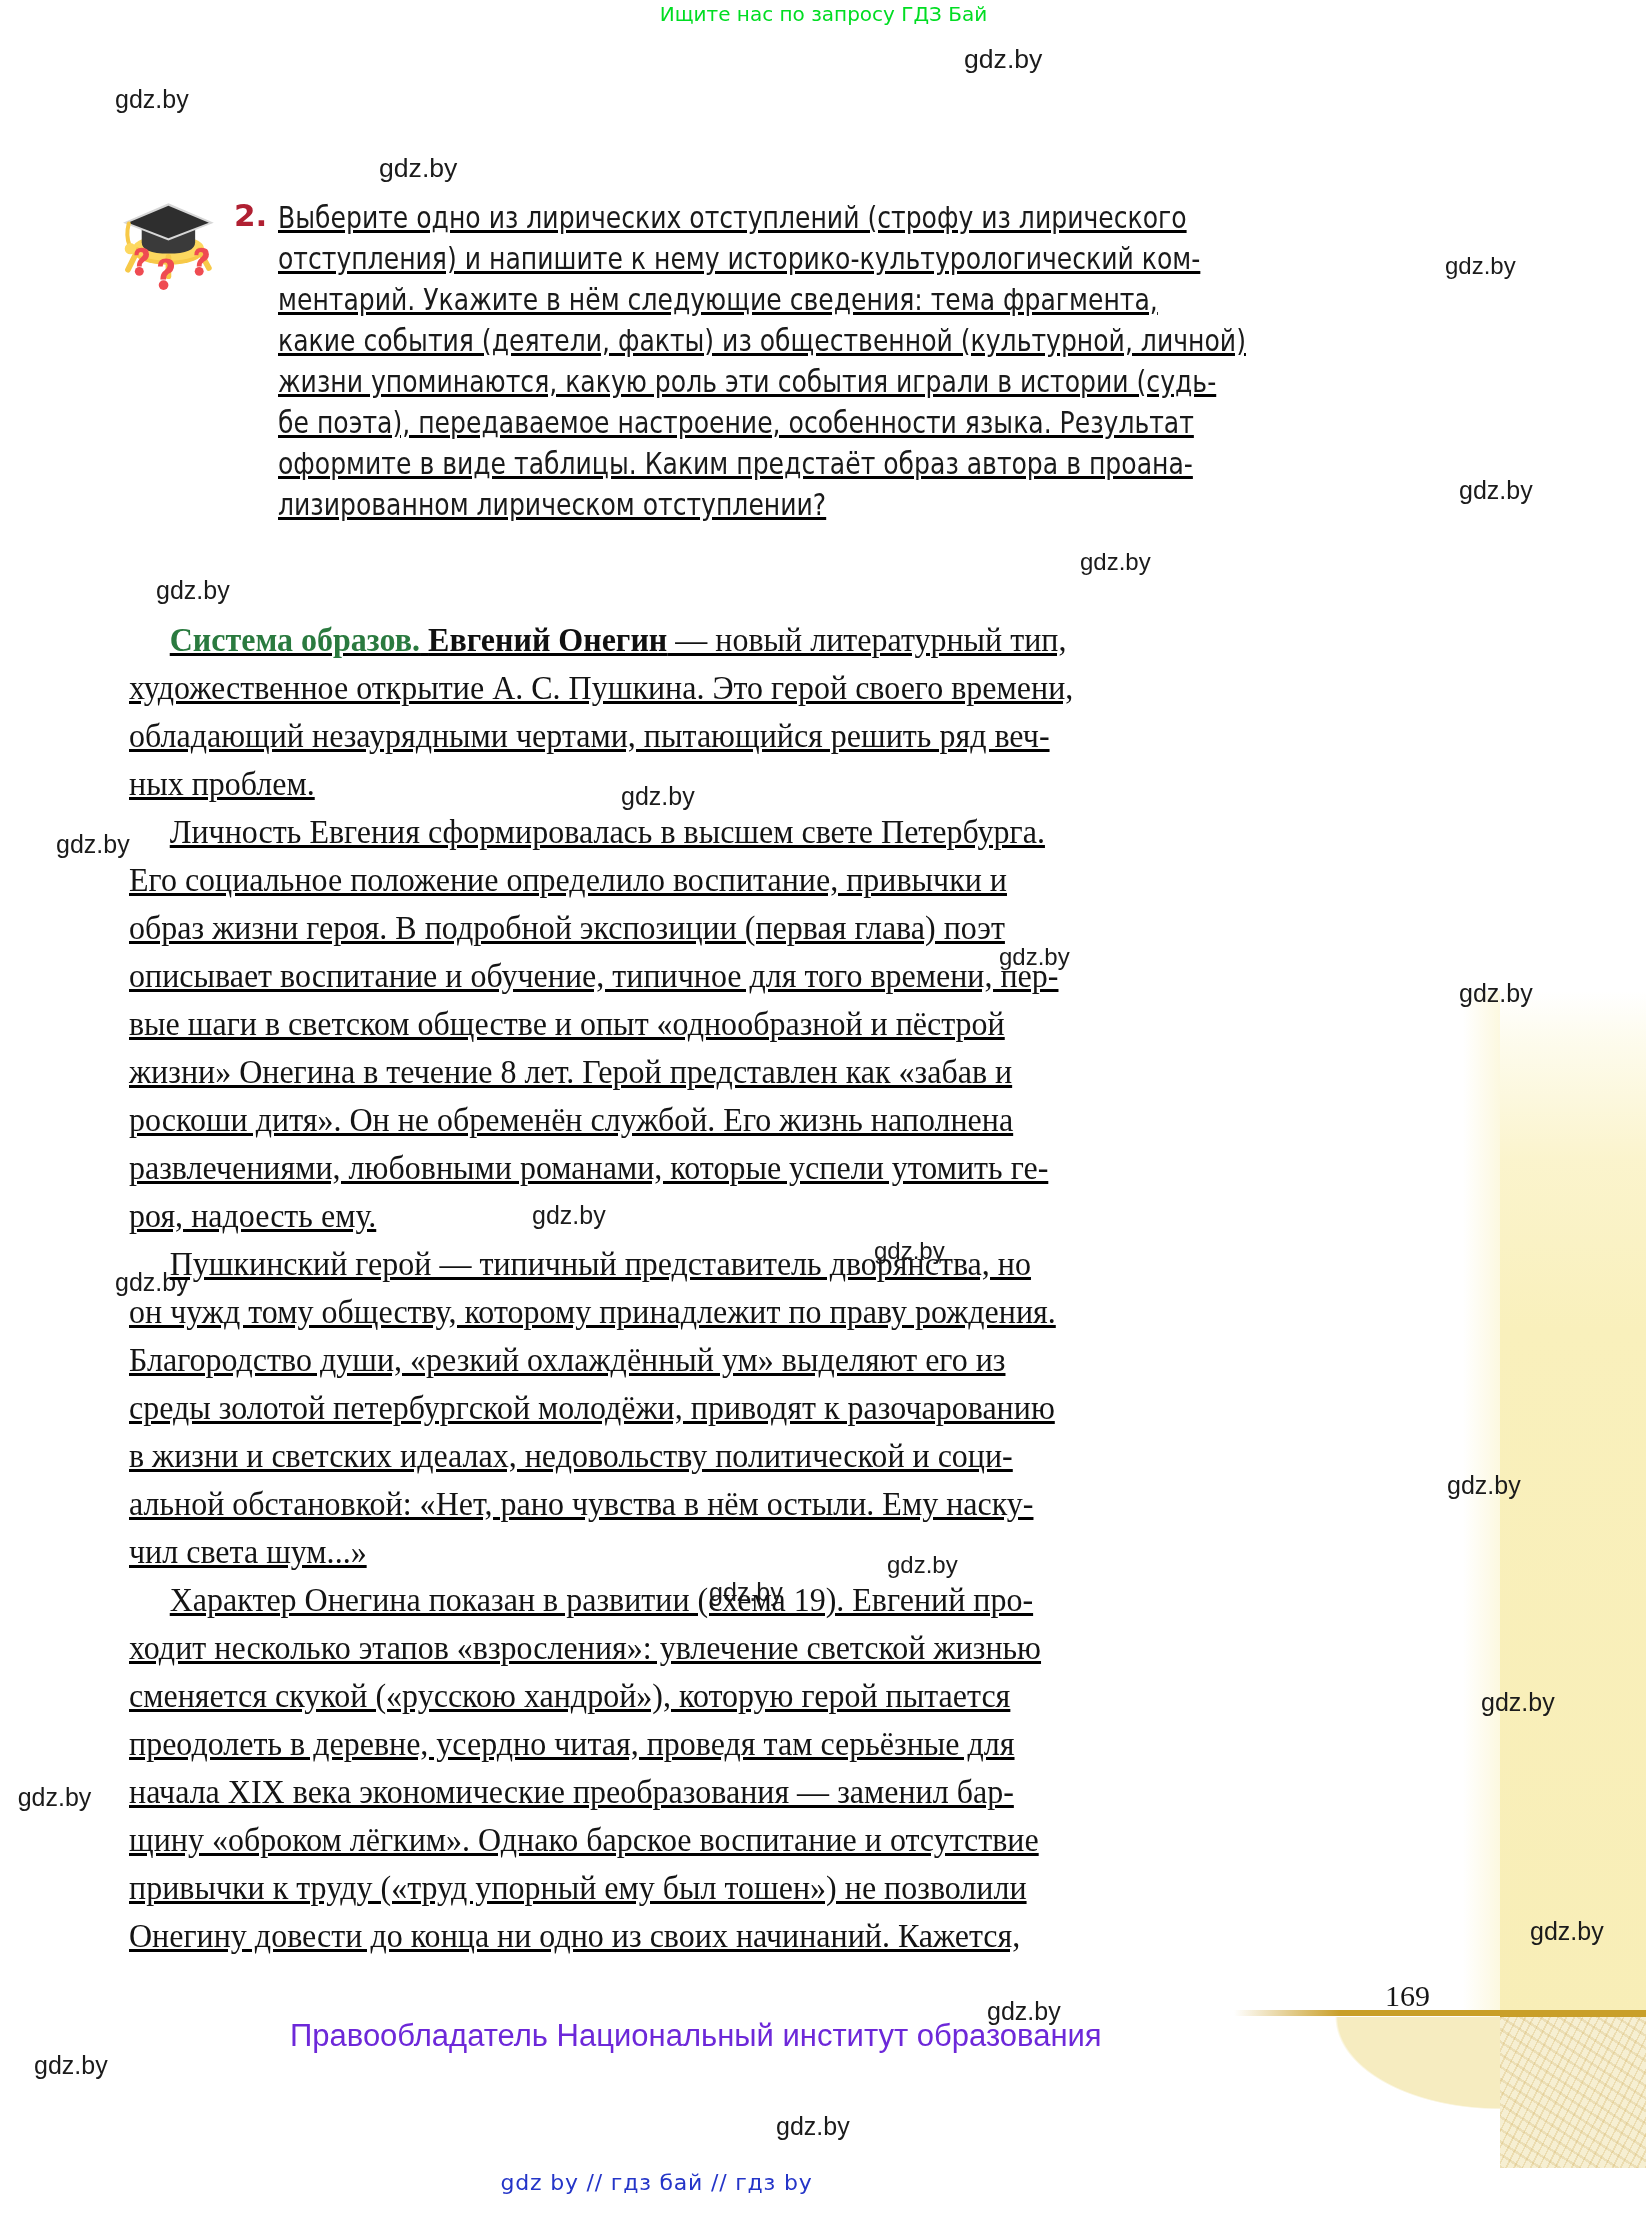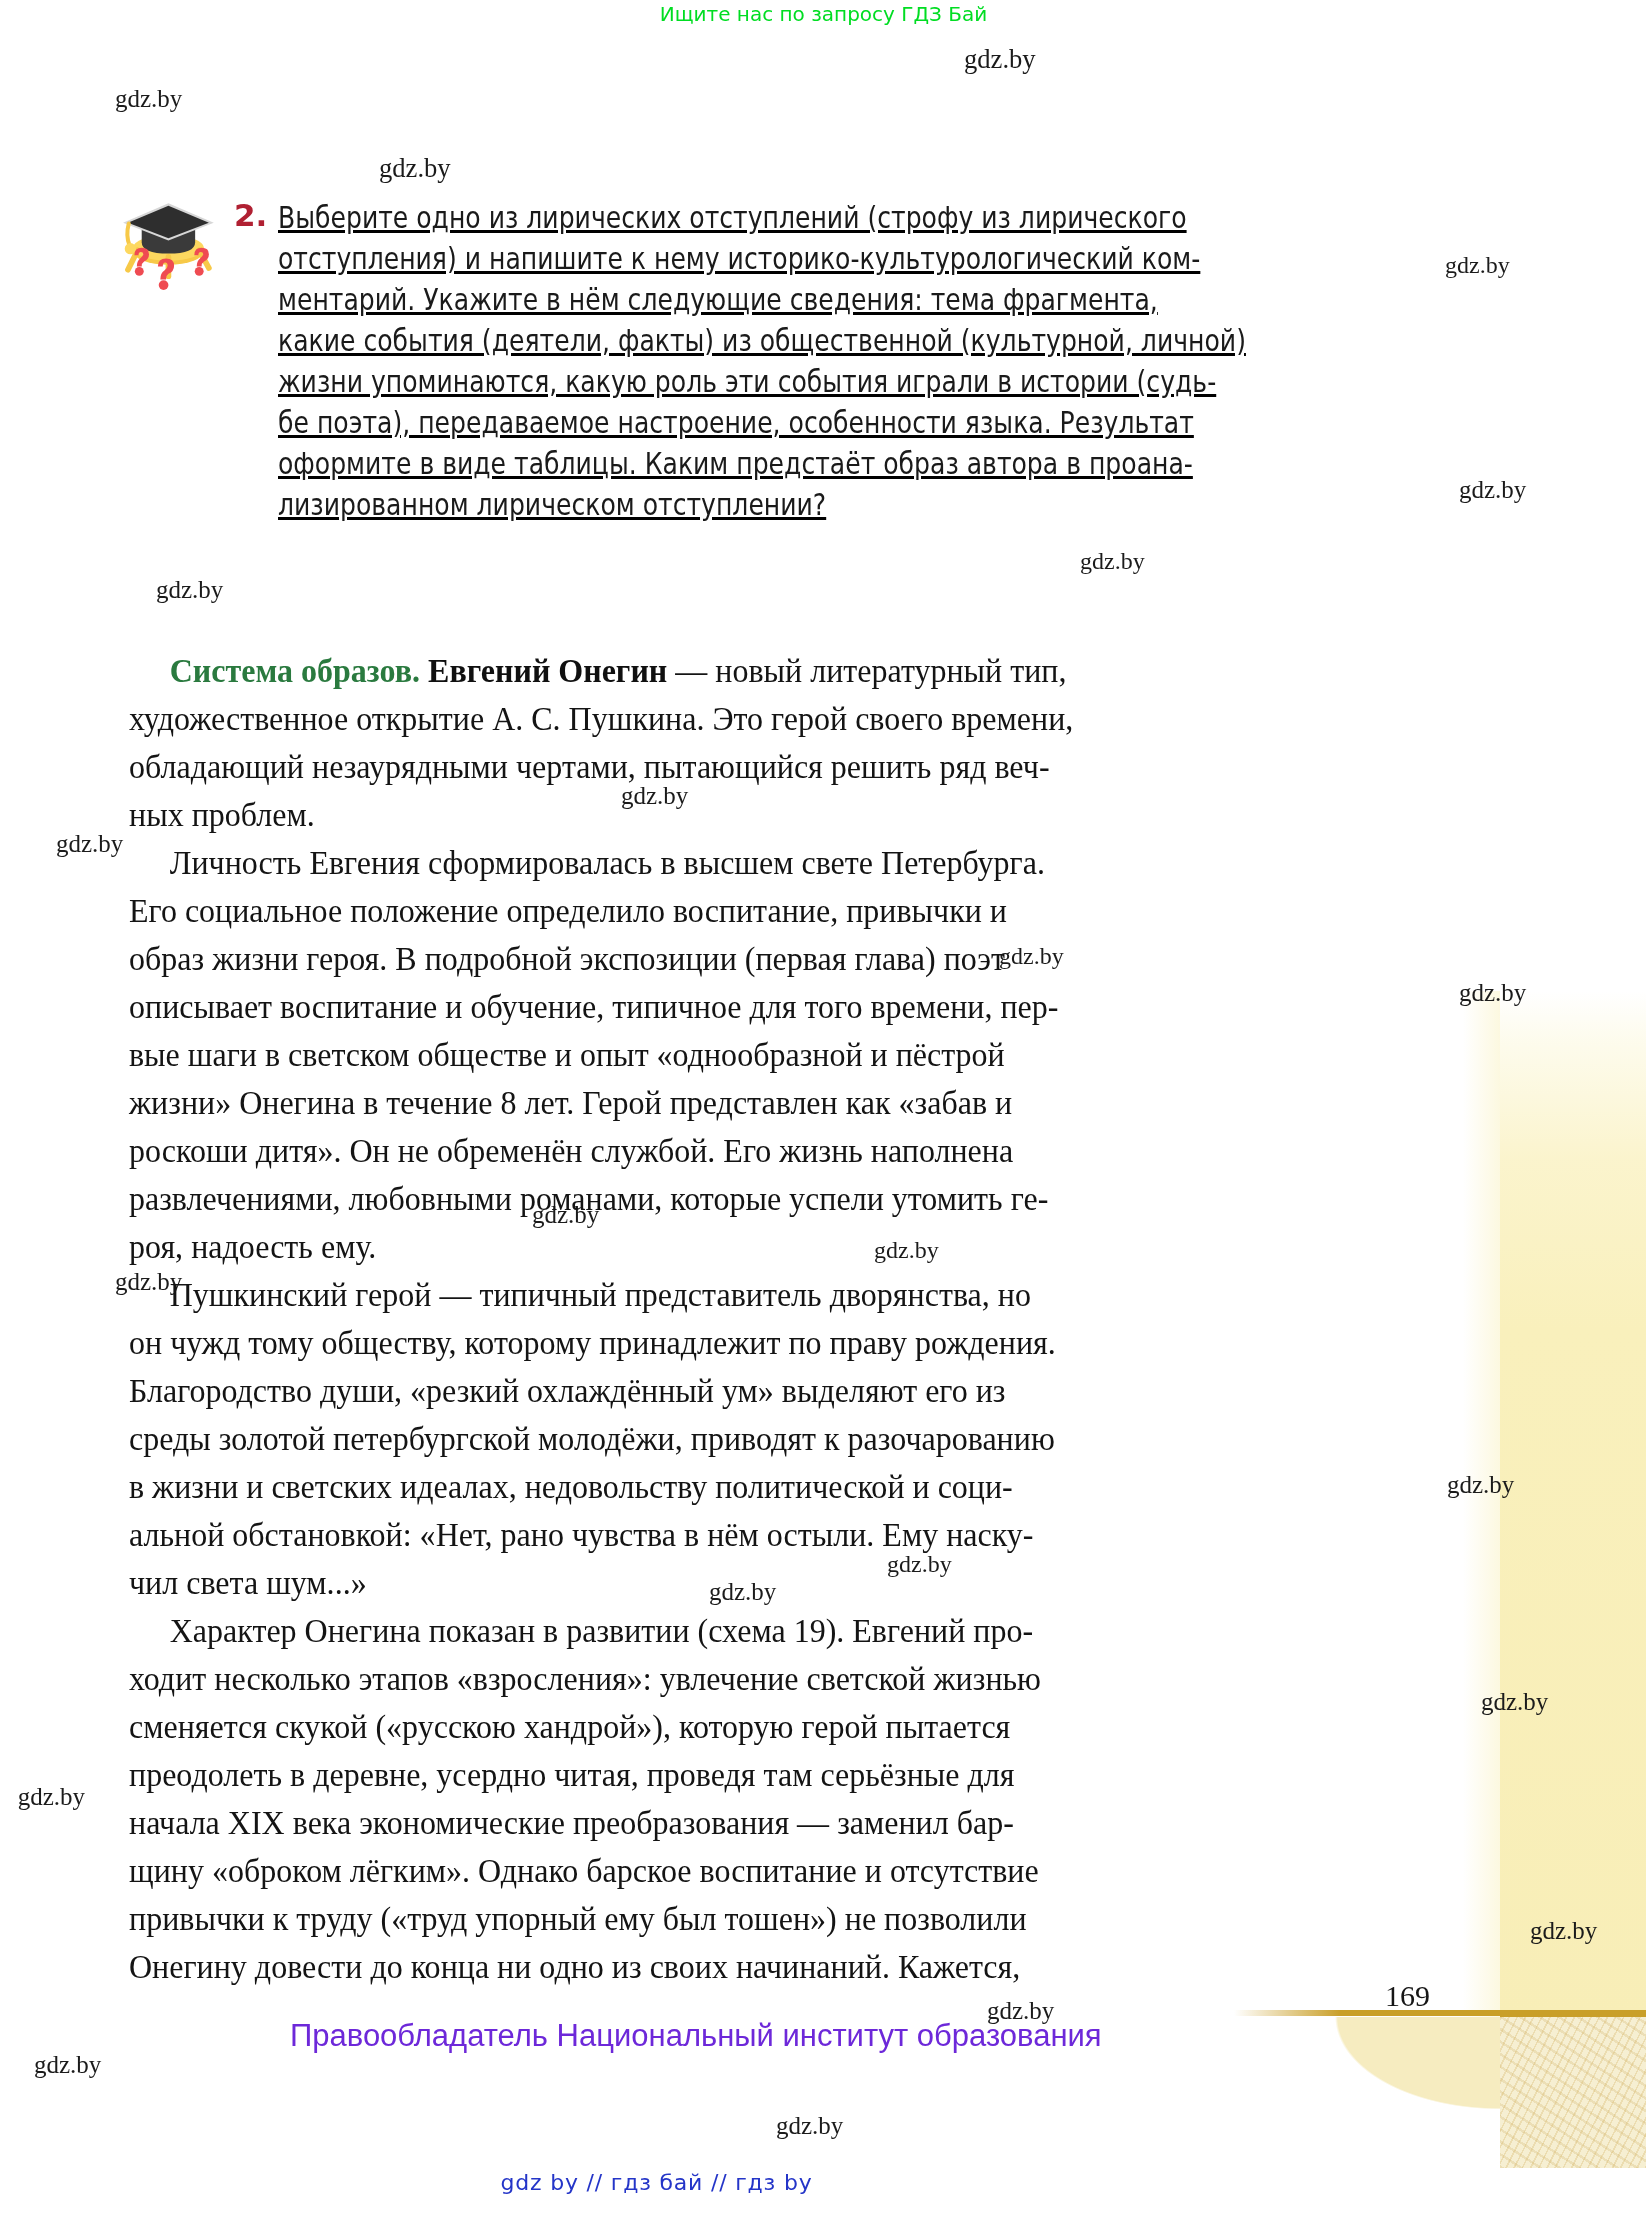--- a/index.html
+++ b/index.html
@@ -81,21 +81,21 @@
     height: 153px;
     background: #f6ecc0;
     -webkit-mask-image: radial-gradient(ellipse 266px 149px at 100% 0%, #000 61%, rgba(0,0,0,0) 62%);
     mask-image: radial-gradient(ellipse 266px 149px at 100% 0%, #000 61%, rgba(0,0,0,0) 62%);
     z-index: 2;
   }
 
   
   .wm {
     position: absolute;
-    font-family: Liberation Serif, serif;
+    font-family: Liberation Sans, sans-serif;
     color: #1b1b1b;
     white-space: nowrap;
     z-index: 4;
     pointer-events: none;
   }
 
   
   .top-banner {
     position: absolute;
     left: 0;
@@ -176,23 +176,24 @@
     top: 192px;
     width: 102px;
     height: 102px;
     z-index: 5;
   }
 
   
   .prose {
     position: absolute;
     left: 129px;
-    top: 647px;
+    top: 616px;
     width: 1338px;
     z-index: 5;
+    text-decoration: underline;
   }
   .p-line {
     font-family: "Liberation Serif", "DejaVu Serif", serif;
     font-size: 33px;
     line-height: 48px;
     color: #141414;
     white-space: nowrap;
     transform: scaleX(0.97);
     transform-origin: left center;
   }

